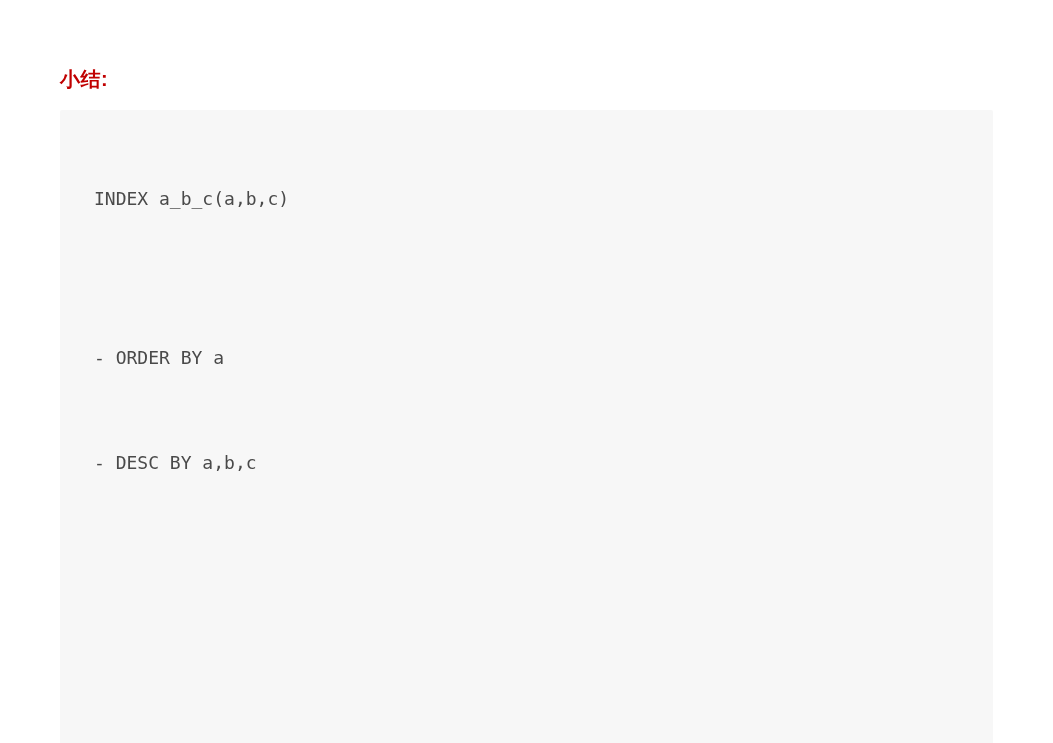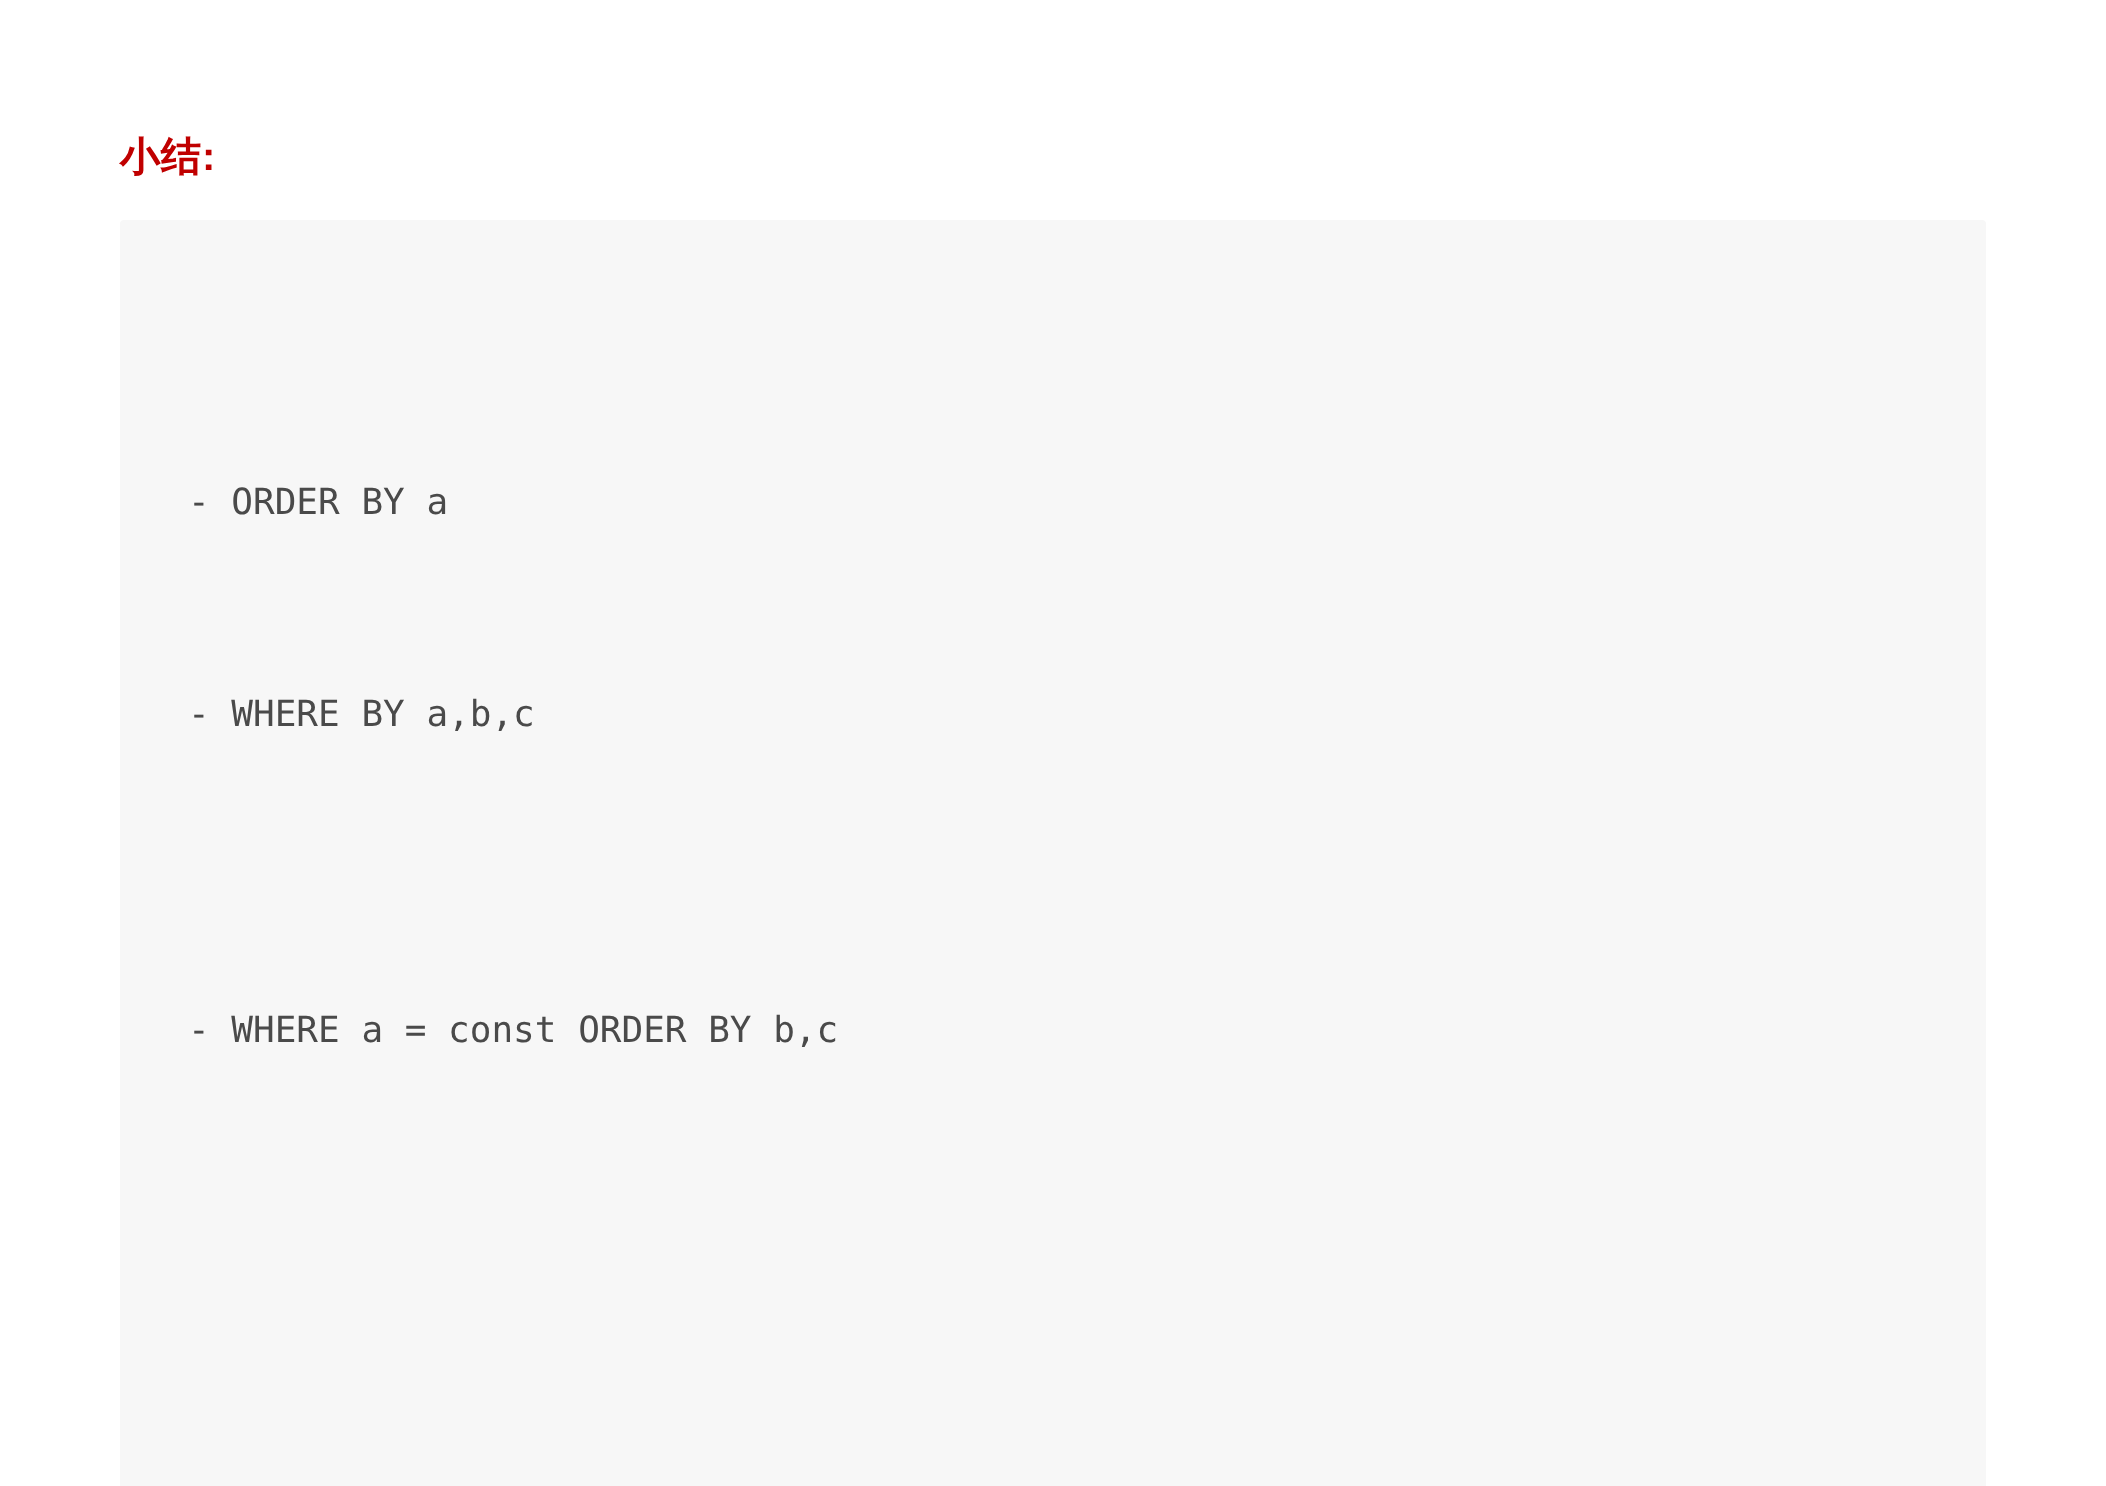--- a/index.html
+++ b/index.html
@@ -52,25 +52,25 @@
       position: relative;
       top: 3px;
     }
   </style>
 </head>
 <body>
 
 <div class="heading">小结:</div>
 
 <div class="code-block">
+<span class="code-line">INDEX a_b_c(a,b,c)</span>
 <span class="code-line"></span>
 <span class="code-line">- ORDER BY a</span>
-<span class="code-line">- WHERE BY a,b,c</span>
+<span class="code-line">- DESC BY a,b,c</span>
 <span class="code-line"></span>
-<span class="code-line">- WHERE a = const ORDER BY b,c</span>
 
 
 
 <span class="code-line"></span>
 
 
 
 
 
 

